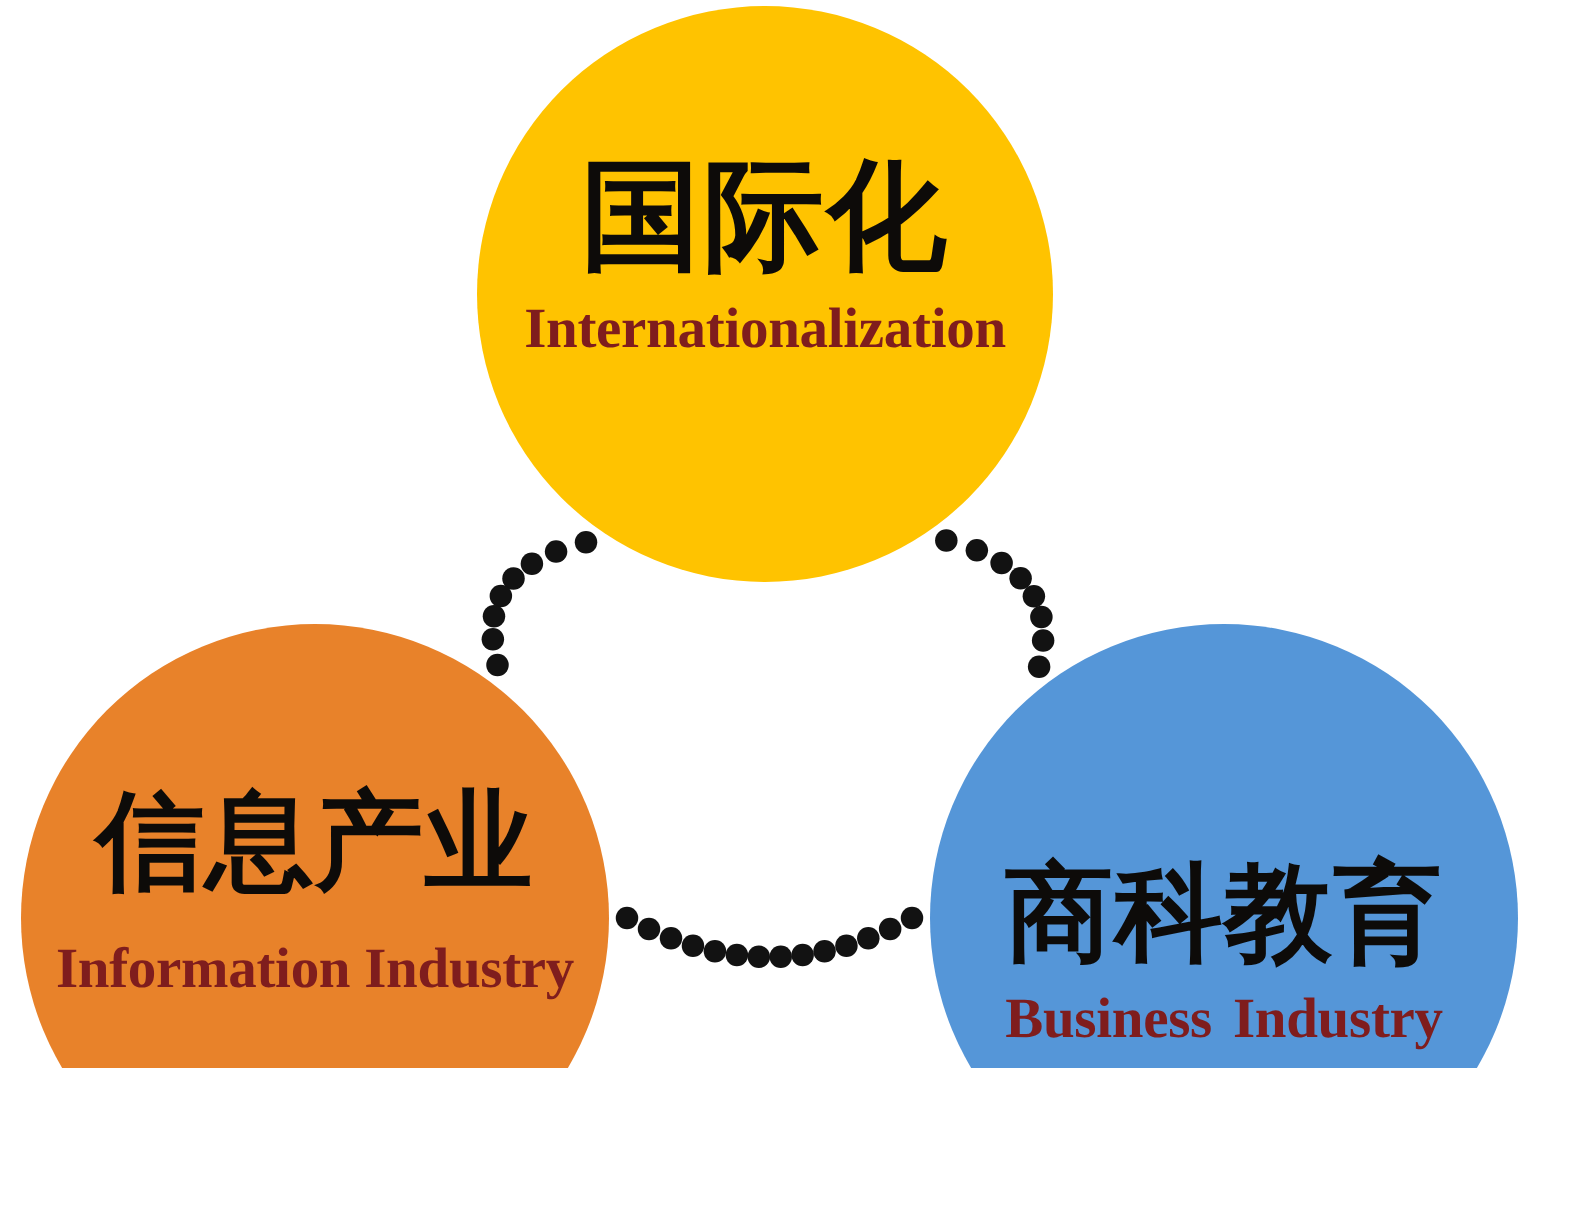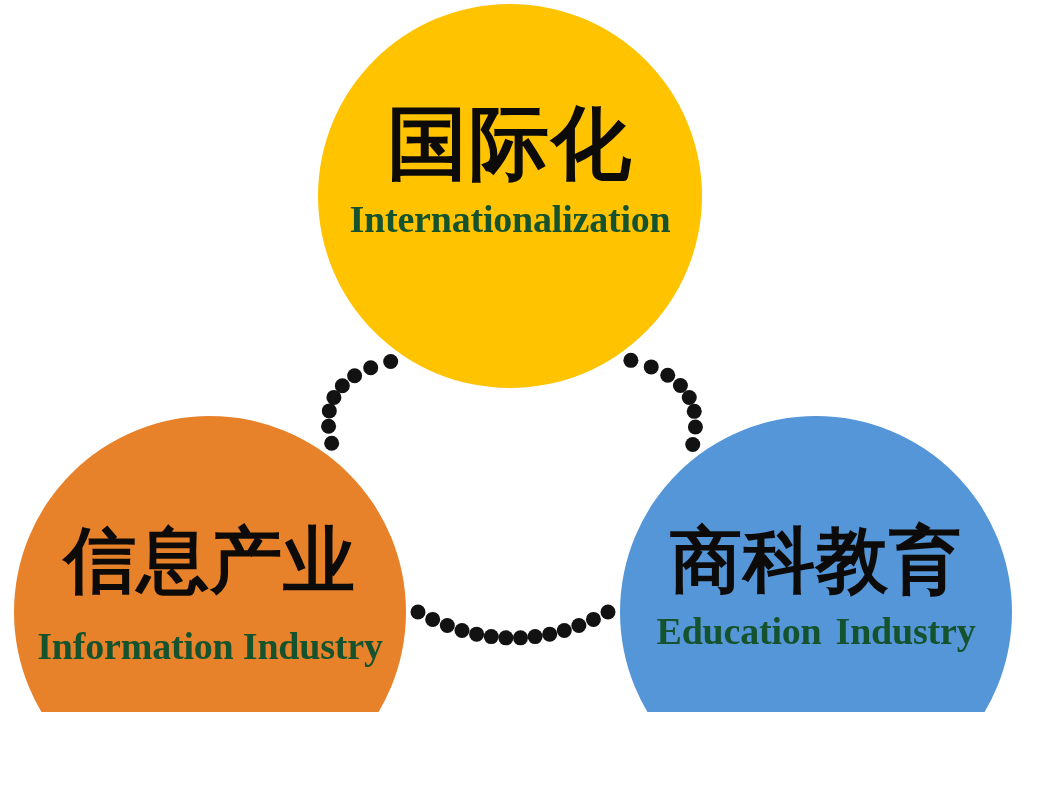--- a/index.html
+++ b/index.html
@@ -39,21 +39,21 @@
   .cjk {
     font-family: "DejaVu Sans", "Liberation Sans", sans-serif;
     font-weight: 700;
     color: #0d0b09;
     line-height: 1.0;
     letter-spacing: 0.01em;
   }
   .latin {
     font-family: "Liberation Serif", "DejaVu Serif", serif;
     font-weight: 700;
-    color: #14532d;
+    color: #7f1d1d;
     line-height: 1.0;
   }
 
   
   #circle-yellow {
     left: 318px;
     top: 4px;
     width: 384px;
     height: 384px;
   }
@@ -102,20 +102,21 @@
     height: 392px;
   }
   #labels-blue {
     left: 612px;
     top: 524px;
     width: 408px;
   }
   #labels-blue .cjk {
     font-size: 72px;
     letter-spacing: 1px;
+    margin-top: 48px;
   }
   #labels-blue .latin {
     font-size: 38px;
     margin-top: 16px;
     letter-spacing: -0.2px;
   }
   .wordgap { display: inline-block; width: 14px; }
 </style>
 </head>
 <body>
@@ -163,16 +164,16 @@
 
   <div class="circle" id="circle-orange" style="background: rgb(232, 130, 42); left: 14px; top: 416px; width: 392px; height: 392px;"></div>
   <div class="circle-labels" id="labels-orange">
     <div class="cjk">信息产业</div>
     <div class="latin">Information Industry</div>
   </div>
 
   <div class="circle" id="circle-blue" style="background: rgb(85, 150, 216); left: 620px; top: 416px; width: 392px; height: 392px;"></div>
   <div class="circle-labels" id="labels-blue">
     <div class="cjk">商科教育</div>
-    <div class="latin"><span>Education</span><span class="wordgap"></span><span>Industry</span></div>
+    <div class="latin"><span>Business</span><span class="wordgap"></span><span>Industry</span></div>
   </div>
 
 </div>
 
 </body></html>

